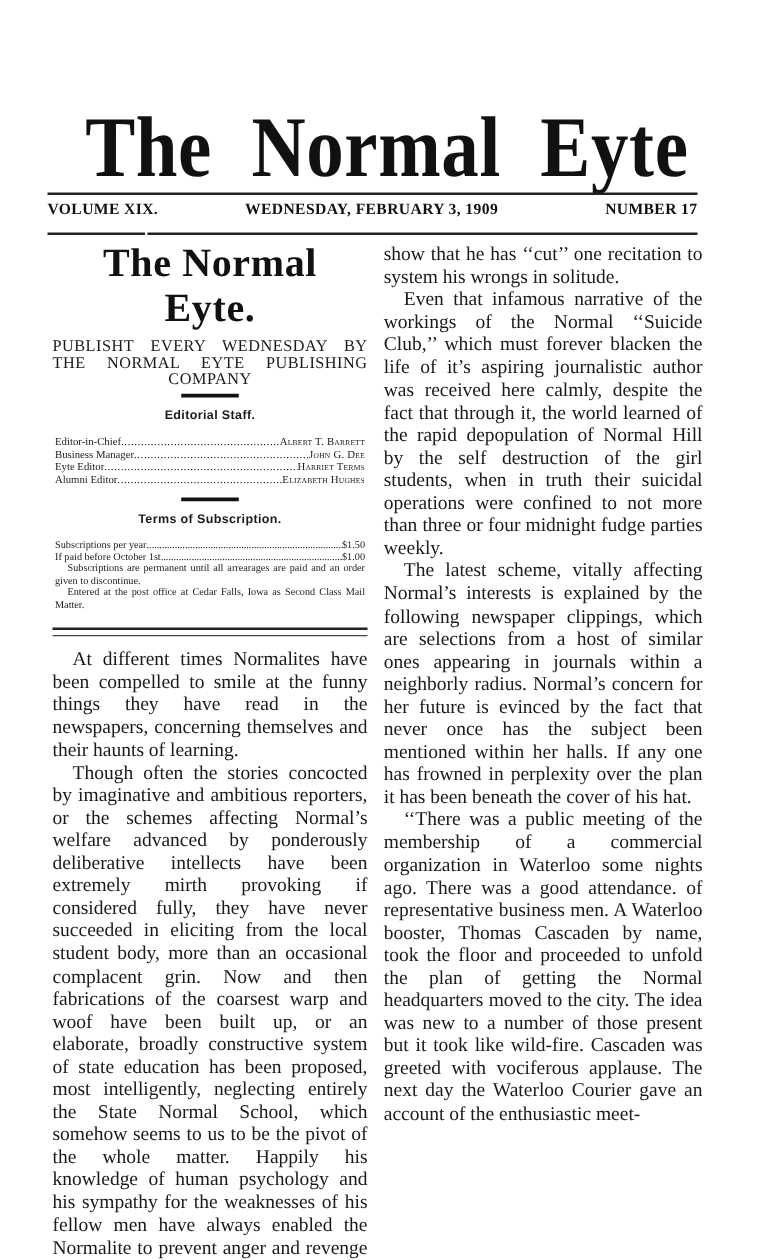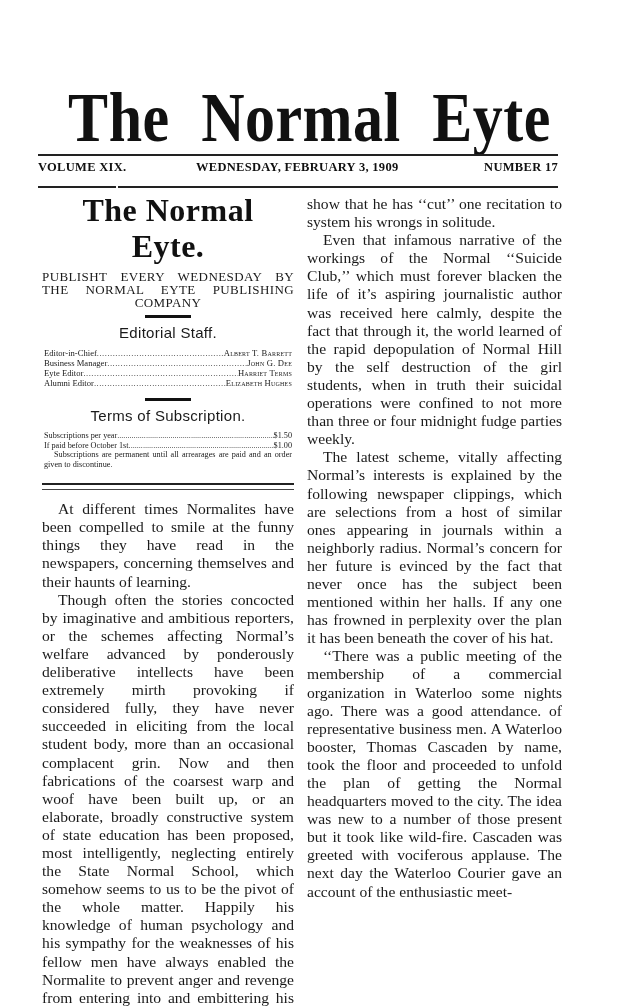--- a/index.html
+++ b/index.html
@@ -36,21 +36,21 @@
     font-weight: bold; font-size: 32px; line-height: 36px; text-align: center;
     margin: 0 0 6px 0; color: #111; letter-spacing: 0.5px;
   }
   .pub {
     font-size: 13px; line-height: 13px; text-align: justify; text-align-last: center;
     letter-spacing: 0.4px; font-family: "Liberation Serif", "DejaVu Serif", serif;
   }
   .short-rule { width: 46px; height: 3px; background: #111; margin: 6px auto 6px; }
   .sec-head {
     font-family: "Liberation Sans", "DejaVu Sans", sans-serif;
-    font-weight: normal; font-size: 15px; text-align: center; margin: 2px 0 6px; letter-spacing: 0.3px;
+    font-weight: bold; font-size: 10px; text-align: center; margin: 2px 0 6px; letter-spacing: 0.3px;
   }
   .staff-row {
     display: flex; font-size: 8.6px; line-height: 10px;
     font-family: "Liberation Serif", "DejaVu Serif", serif;
   }
   .staff-row .lab { white-space: nowrap; }
   .staff-row .dots { flex: 1; overflow: hidden; white-space: nowrap; }
   .staff-row .dots::after { content: "...................................................................................."; letter-spacing: 0.5px; }
   .staff-row .val { white-space: nowrap; font-variant: small-caps; letter-spacing: 0.2px; }
   .sub-row { display: flex; font-size: 8.2px; line-height: 9.5px; }
@@ -120,20 +120,21 @@
           <span class="lab">Subscriptions per year</span>
           <span class="dots"></span>
           <span>$1.50</span>
         </div>
         <div class="sub-row">
           <span class="lab">If paid before October 1st</span>
           <span class="dots"></span>
           <span>$1.00</span>
         </div>
         <div class="sub-note indent">Subscriptions are permanent until all arrearages are paid and an order given to discontinue.</div>
+        <div class="sub-note indent">Entered at the post office at Cedar Falls, Iowa as Second Class Mail Matter.</div>
       </div>
 
       <div class="double-rule"></div>
     </div>
 
     <p class="para indent">At different times Normalites have been compelled to smile at the funny things they have read in the newspapers, concerning themselves and their haunts of learning.</p>
     <p class="para indent">Though often the stories concocted by imaginative and ambitious reporters, or the schemes affecting Normal’s welfare advanced by ponderously deliberative intellects have been extremely mirth provoking if considered fully, they have never succeeded in eliciting from the local student body, more than an occasional complacent grin. Now and then fabrications of the coarsest warp and woof have been built up, or an elaborate, broadly constructive system of state education has been proposed, most intelligently, neglecting entirely the State Normal School, which somehow seems to us to be the pivot of the whole matter. Happily his knowledge of human psychology and his sympathy for the weaknesses of his fellow men have always enabled the Normalite to prevent anger and revenge from entering into and embittering his noble soul. Class records will not</p>
   </div>
 
   <div class="col col-right">

